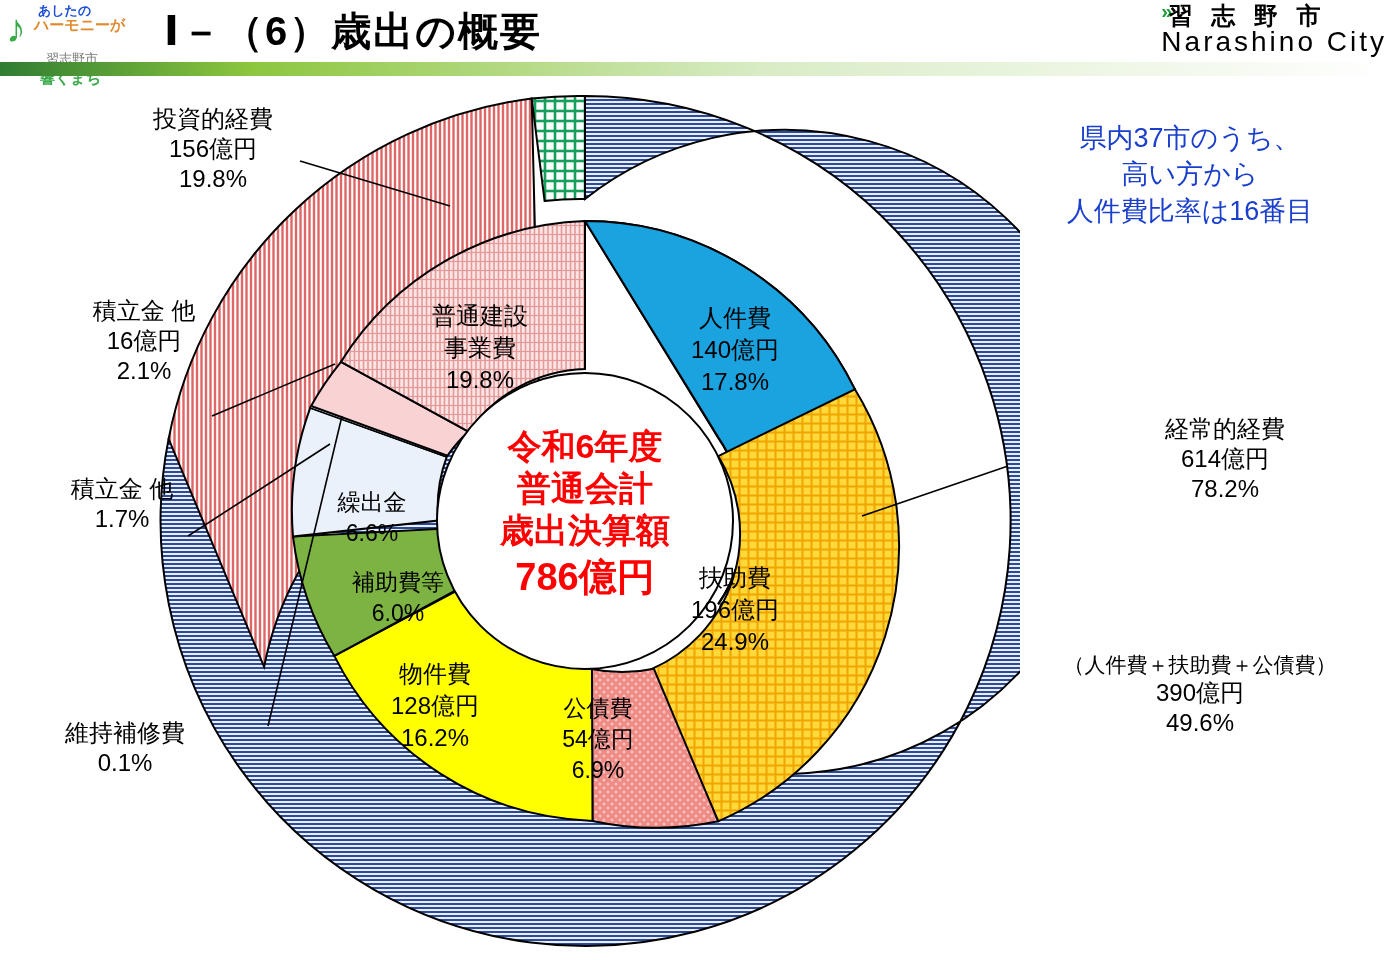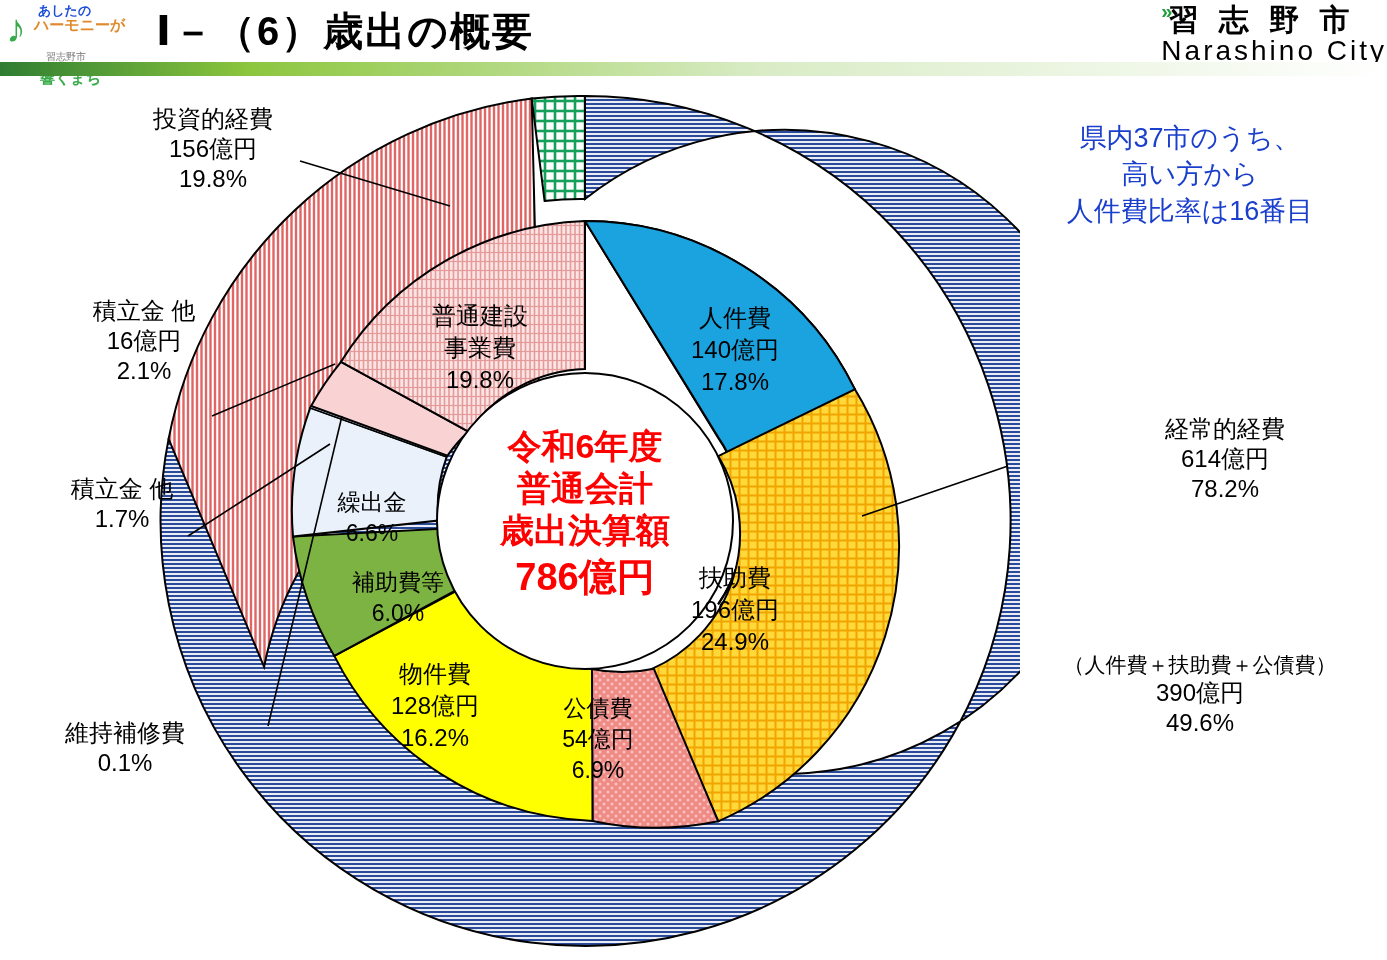--- a/index.html
+++ b/index.html
@@ -11,25 +11,25 @@
   }
   
   #header{position:absolute;left:0;top:0;width:1387px;height:78px;}
   #header-rule{position:absolute;left:0;top:62px;width:1387px;height:14px;
     background:linear-gradient(to right,#2f7d32 0%,#8cc63e 18%,#d9ecc6 55%,#ffffff 100%);}
   #logo{position:absolute;left:4px;top:2px;width:150px;height:58px;}
   #logo .note{position:absolute;left:2px;top:6px;font-size:40px;color:#3aab4a;line-height:1;}
   #logo .l1{position:absolute;left:34px;top:0px;font-size:13px;color:#1d4ed8;font-weight:bold;}
   #logo .l2{position:absolute;left:30px;top:14px;font-size:15px;color:#e08a2e;font-weight:bold;}
   #logo .l3{position:absolute;left:36px;top:30px;font-size:15px;color:#3aab4a;font-weight:bold;margin-top:37px;}
-  #logo .l4{position:absolute;left:42px;top:48px;font-size:10px;color:#777;}
-  #page-title{position:absolute;left:156px;top:4px;font-size:40px;font-weight:bold;letter-spacing:2px;}
+  #logo .l4{position:absolute;left:42px;top:48px;font-size:13px;color:#777;}
+  #page-title{position:absolute;left:164px;top:4px;font-size:40px;font-weight:bold;letter-spacing:2px;}
   #city-brand{position:absolute;right:0px;top:0px;text-align:left;}
   #city-brand .mark{display:inline-block;color:#1f9e3a;font-size:20px;font-weight:bold;letter-spacing:-4px;vertical-align:top;}
-  #city-brand .jp{font-size:30px;font-weight:bold;letter-spacing:6px;}
+  #city-brand .jp{font-size:24px;font-weight:bold;letter-spacing:6px;}
   #city-brand .en{display:block;font-size:28px;letter-spacing:3px;margin-top:-6px;}
 
   
   #chart-area{position:absolute;left:150px;top:86px;width:870px;height:870px;}
   svg{display:block;}
 
   
   .ann{position:absolute;font-size:24px;line-height:1.25;color:#000;}
   .ann.center{text-align:center;}
   .small{font-size:21px;}

